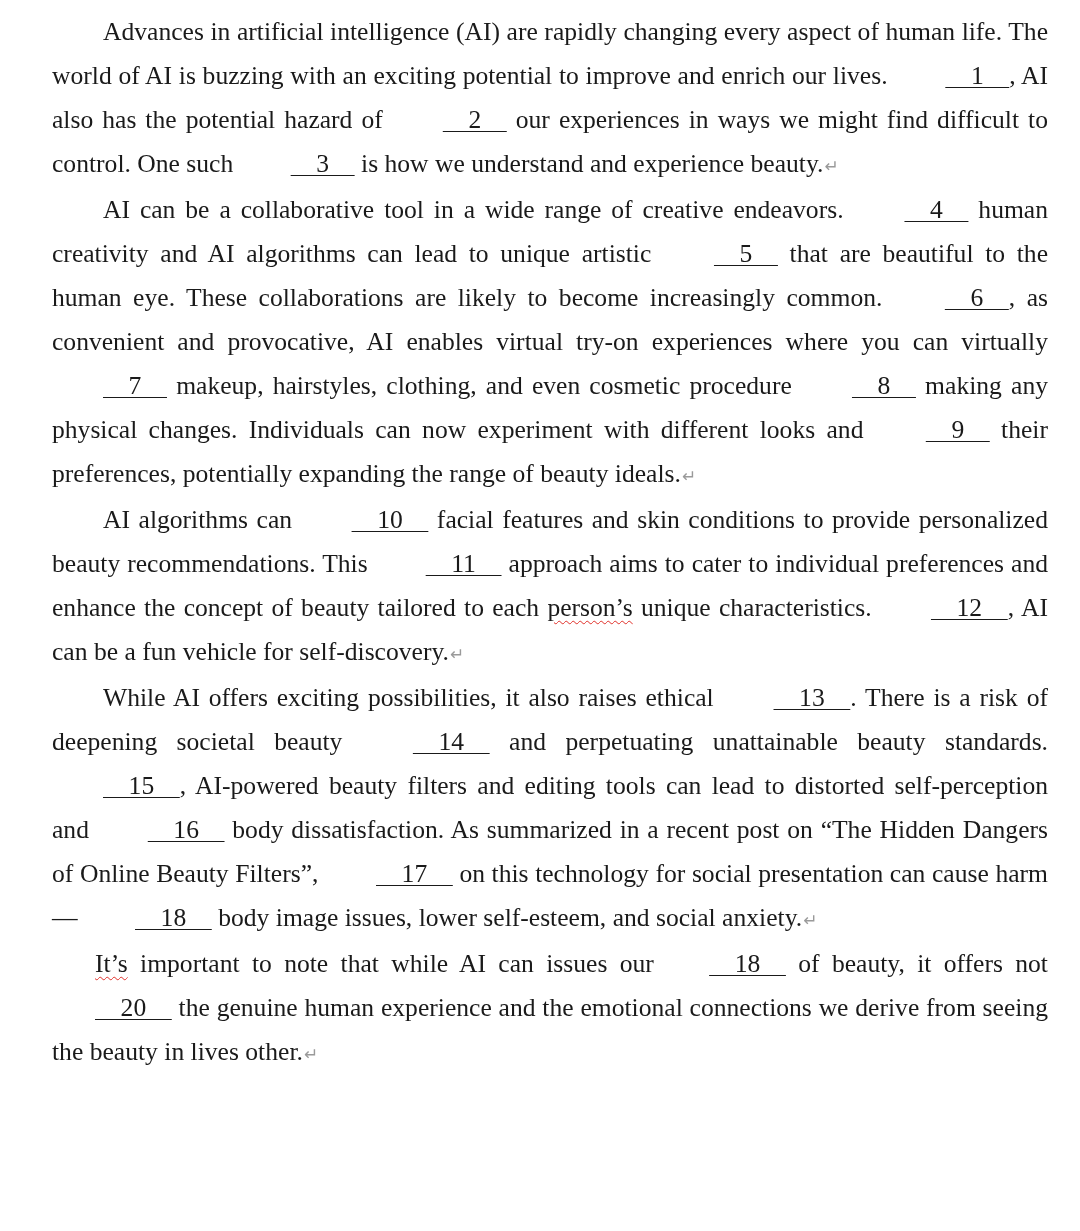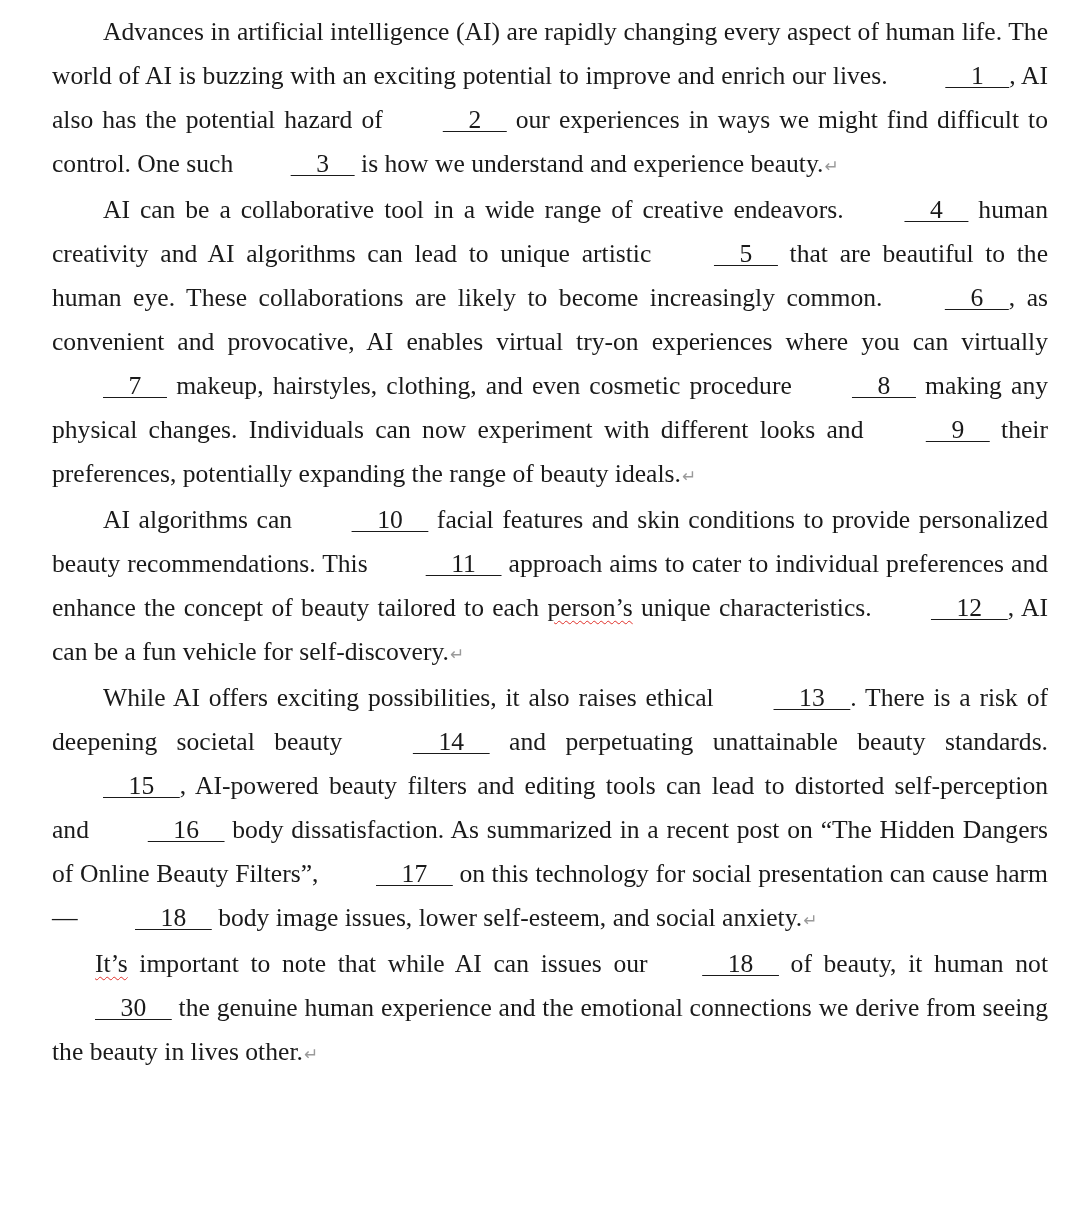--- a/index.html
+++ b/index.html
@@ -25,14 +25,14 @@
     }
   </style>
 </head>
 <body>
 
 <div class="doc" id="doc">
     <p class="para"><span>Advances in artificial intelligence (AI) are rapidly changing every aspect of human life. The world of AI is buzzing with an exciting potential to improve and enrich our lives. </span><span class="blank">    1    </span><span>, AI also has the potential hazard of </span><span class="blank">    2    </span><span> our experiences in ways we might find difficult to control. One such </span><span class="blank">    3    </span><span> is how we understand and experience beauty.</span><span class="mark">↵</span></p>
     <p class="para"><span>AI can be a collaborative tool in a wide range of creative endeavors. </span><span class="blank">    4    </span><span> human creativity and AI algorithms can lead to unique artistic </span><span class="blank">    5    </span><span> that are beautiful to the human eye. These collaborations are likely to become increasingly common. </span><span class="blank">    6    </span><span>, as convenient and provocative, AI enables virtual try-on experiences where you can virtually </span><span class="blank">    7    </span><span> makeup, hairstyles, clothing, and even cosmetic procedure </span><span class="blank">    8    </span><span> making any physical changes. Individuals can now experiment with different looks and </span><span class="blank">    9    </span><span> their preferences, potentially expanding the range of beauty ideals.</span><span class="mark">↵</span></p>
     <p class="para"><span>AI algorithms can </span><span class="blank">    10    </span><span> facial features and skin conditions to provide personalized beauty recommendations. This </span><span class="blank">    11    </span><span> approach aims to cater to individual preferences and enhance the concept of beauty tailored to each </span><span class="squig">person’s</span><span> unique characteristics. </span><span class="blank">    12    </span><span>, AI can be a fun vehicle for self-discovery.</span><span class="mark">↵</span></p>
     <p class="para"><span>While AI offers exciting possibilities, it also raises ethical </span><span class="blank">    13    </span><span>. There is a risk of deepening societal beauty </span><span class="blank">    14    </span><span> and perpetuating unattainable beauty standards. </span><span class="blank">    15    </span><span>, AI-powered beauty filters and editing tools can lead to distorted self-perception and </span><span class="blank">    16    </span><span> body dissatisfaction. As summarized in a recent post on “The Hidden Dangers of Online Beauty Filters”, </span><span class="blank">    17    </span><span> on this technology for social presentation can cause harm — </span><span class="blank">    18    </span><span> body image issues, lower self-esteem, and social anxiety.</span><span class="mark">↵</span></p>
-    <p class="para p5"><span class="squig">It’s</span><span> important to note that while AI can issues our </span><span class="blank">    18    </span><span> of beauty, it human not </span><span class="blank">    30    </span><span> the genuine human experience and the emotional connections we derive from seeing the beauty in lives other.</span><span class="mark">↵</span></p>
+    <p class="para p5"><span class="squig">It’s</span><span> important to note that while AI can issues our </span><span class="blank">    18    </span><span> of beauty, it offers not </span><span class="blank">    20    </span><span> the genuine human experience and the emotional connections we derive from seeing the beauty in lives other.</span><span class="mark">↵</span></p>
   </div>
 
 </body></html>

